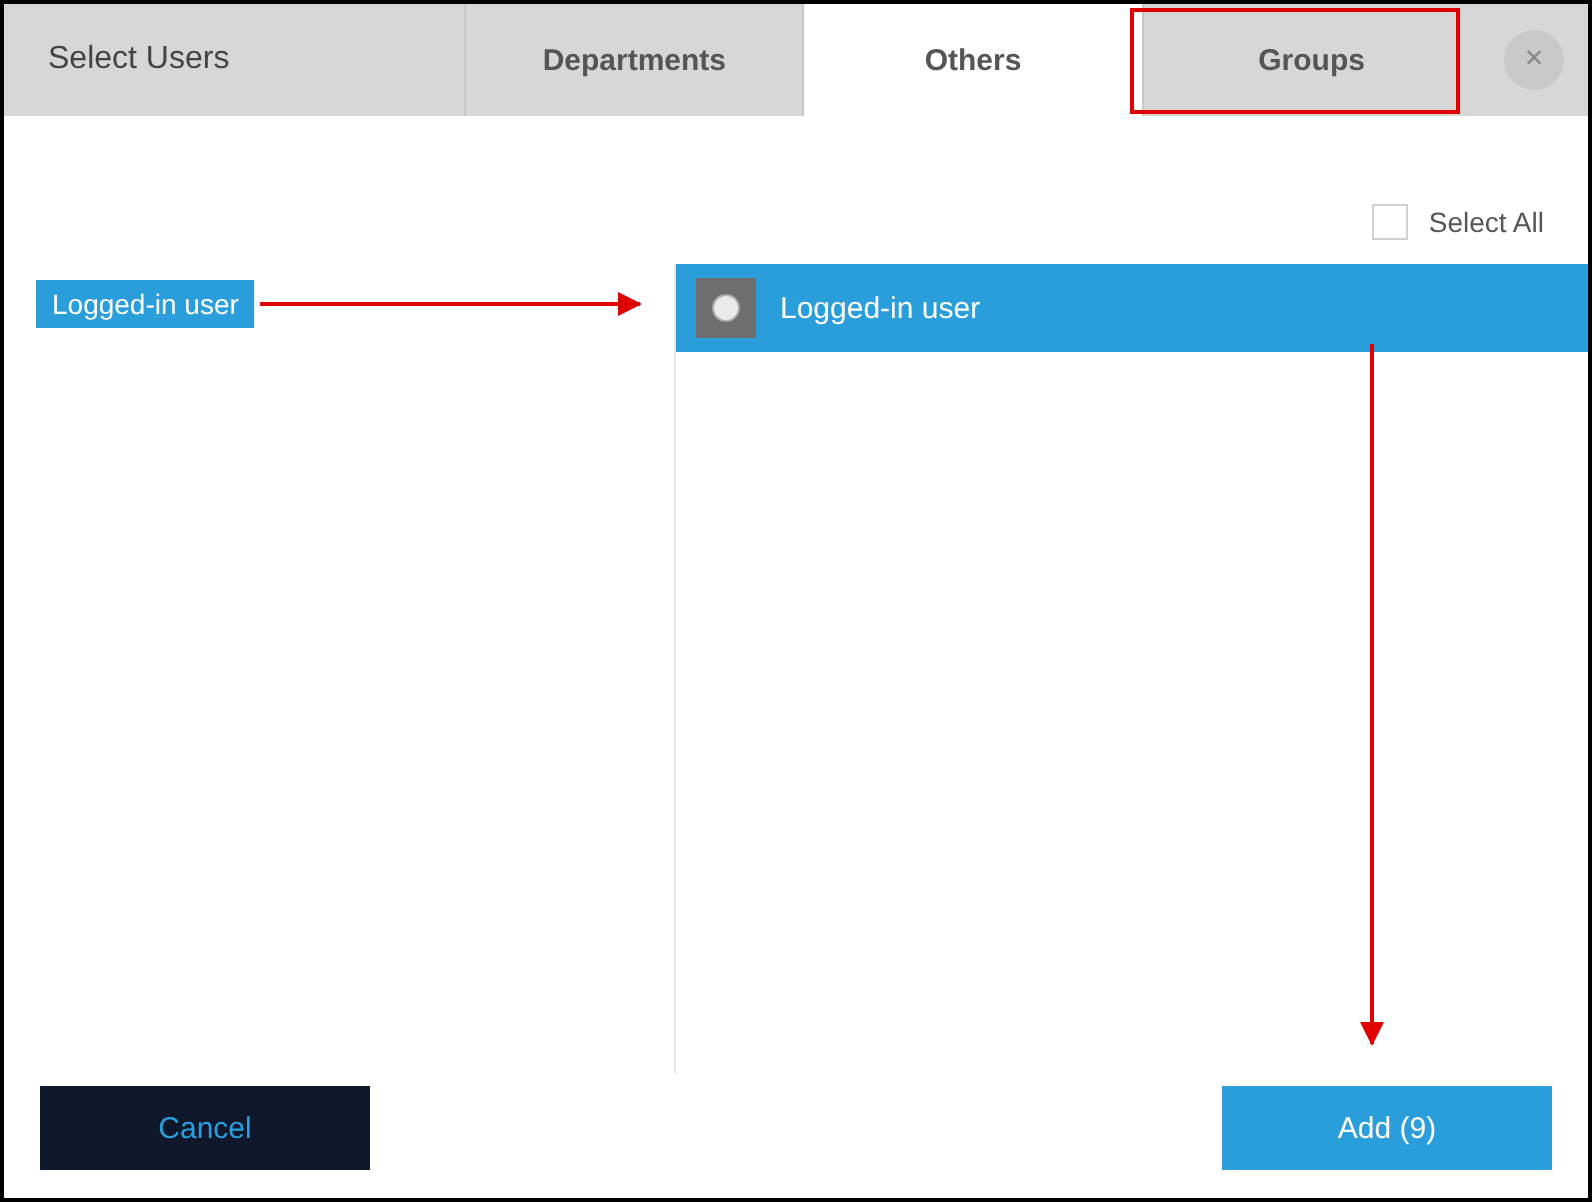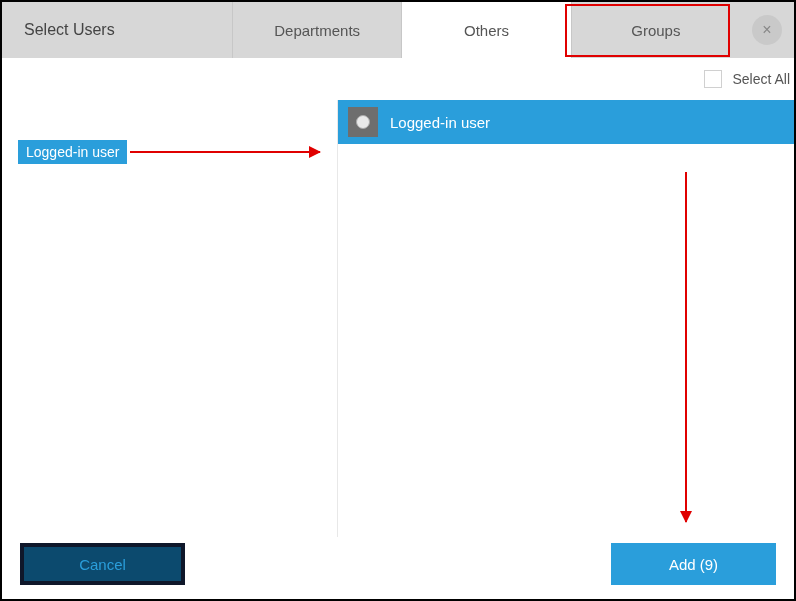--- a/index.html
+++ b/index.html
@@ -41,21 +41,21 @@
     .tab {
       flex: 1;
       display: flex;
       align-items: center;
       justify-content: center;
       font-size: 15px;
       color: #555;
       border-left: 1px solid #c7c7c7;
       cursor: pointer;
       background: #d7d7d7;
-      font-weight: 400;
+      font-weight: 700;
     }
     .tab.active {
       background: #fff;
     }
     .close-btn {
       width: 30px;
       height: 30px;
       border-radius: 50%;
       background: #c9c9c9;
       display: flex;
@@ -65,22 +65,23 @@
       font-size: 16px;
       margin: 13px 12px;
       cursor: pointer;
       flex: none;
     }
     .select-all-row {
       height: 42px;
       display: flex;
       align-items: center;
       justify-content: flex-end;
-      padding-right: 4px;
+      padding-right: 22px;
       gap: 10px;
+      margin-top: 32px;
     }
     .checkbox {
       width: 18px;
       height: 18px;
       border: 1px solid #d0d0d0;
       background: #fff;
       cursor: pointer;
     }
     .select-all-label {
       font-size: 14px;
@@ -138,22 +139,22 @@
       height: 42px;
       min-width: 165px;
       display: flex;
       align-items: center;
       justify-content: center;
       font-size: 15px;
       cursor: pointer;
       font-weight: 300;
     }
     .btn-cancel {
-      background: #0c4a6e;
-      border: 4px solid #0f172a;
+      background: #0f172a;
+      border: 2px solid #0f172a;
       color: #2a9edb;
     }
     .btn-add {
       background: #2a9edb;
       color: #fff;
       border: none;
     }
     
     .anno-tab-box {
       position: absolute;

